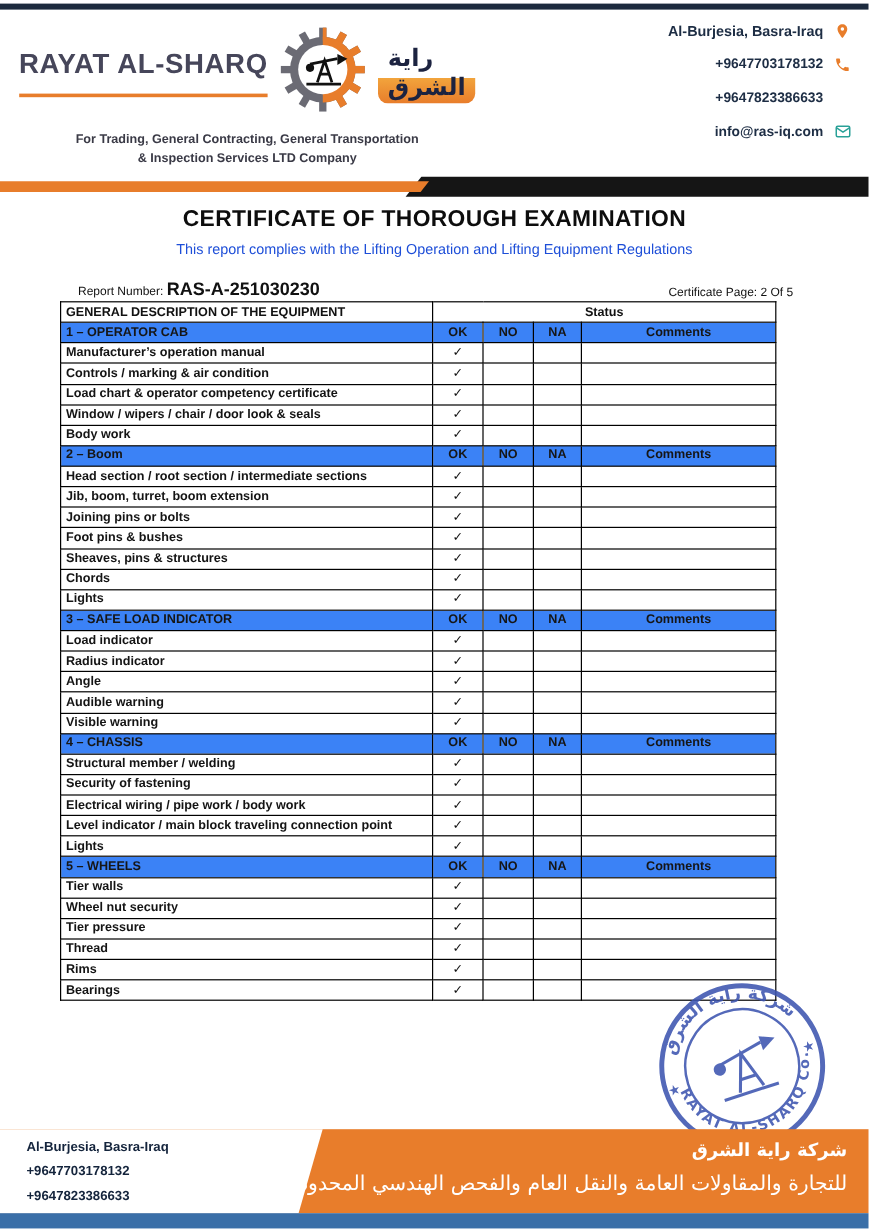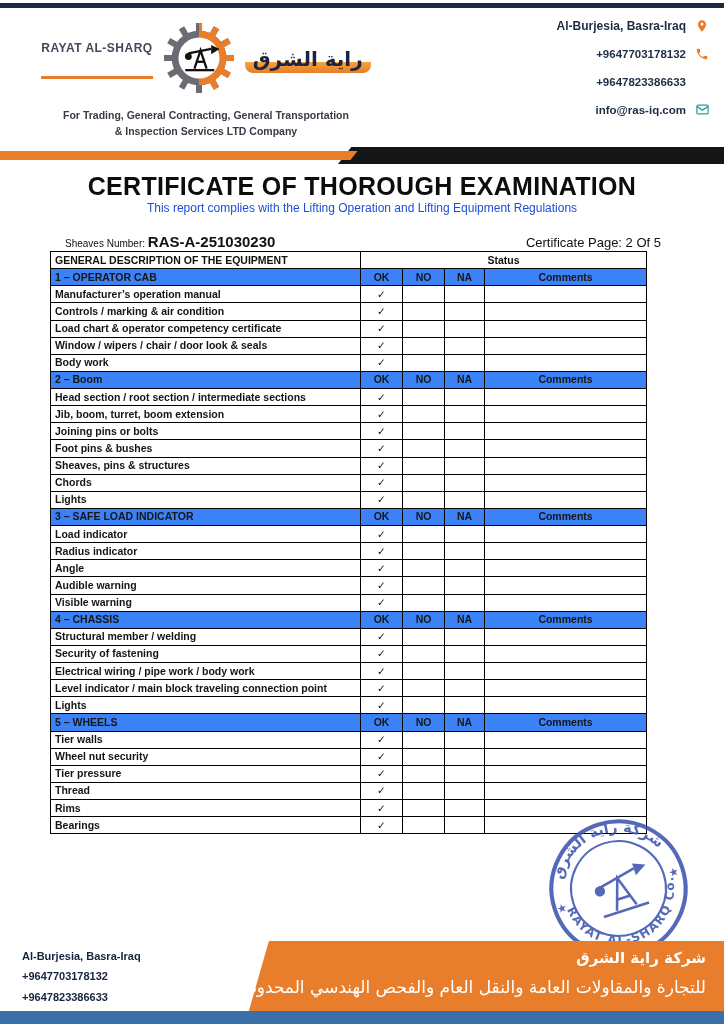--- a/index.html
+++ b/index.html
@@ -5,22 +5,22 @@
   html,body{margin:0;padding:0;background:#fff;}
   .page{position:relative;width:724px;height:1024px;background:#fff;overflow:hidden;
         font-family:"Liberation Sans",sans-serif;color:#111;}
 
   
   .top-bar{position:absolute;top:3px;left:0;right:0;height:5px;background:#1c2a3e;}
 
   
   .logo-block{position:absolute;left:36px;top:20px;width:340px;}
   .logo-row{display:flex;align-items:center;justify-content:center;gap:8px;}
-  .logo-name{font-size:12px;font-weight:bold;color:#46465a;letter-spacing:.5px;
-             border-bottom:3px solid #E87D2B;padding-bottom:21px;white-space:nowrap;}
+  .logo-name{font-size:23px;font-weight:bold;color:#46465a;letter-spacing:.5px;
+             border-bottom:3px solid #E87D2B;padding-bottom:11px;white-space:nowrap;}
   .logo-arabic{font-family:"DejaVu Sans",sans-serif;font-size:20px;font-weight:bold;color:#1c2340;
                padding:0 8px 2px 8px;border-radius:8px;
                background:linear-gradient(180deg,rgba(0,0,0,0) 58%,#F2A43C 58%,#E87D2B 100%);}
   .tagline{margin-top:8px;text-align:center;font-size:10.5px;font-weight:bold;color:#3a3a46;line-height:1.5;}
 
   
   .contacts{position:absolute;right:14px;top:18px;width:230px;}
   .contact-row{display:flex;align-items:center;justify-content:flex-end;gap:8px;height:15px;margin-bottom:13px;}
   .c-text{font-size:11.5px;color:#1d2d44;font-weight:600;}
   .c-text.strong{font-weight:bold;font-size:12px;}
@@ -28,29 +28,29 @@
 
   
   .stripe{position:absolute;top:147px;left:0;width:100%;height:22px;overflow:hidden;}
   .stripe-black{position:absolute;left:338px;right:-30px;top:0;height:17px;background:#151515;
                 transform:skewX(-38deg);transform-origin:bottom left;}
   .stripe-orange{position:absolute;left:-8px;width:362px;top:4px;height:9px;background:#E87D2B;
                  transform:skewX(-38deg);}
 
   
   .doc-title{position:absolute;top:172px;left:0;right:0;text-align:center;
-             font-size:25px;font-weight:bold;color:#0d0d0d;letter-spacing:.3px;}
+             font-size:19px;font-weight:bold;color:#0d0d0d;letter-spacing:.3px;}
   .doc-subtitle{position:absolute;top:201px;left:0;right:0;text-align:center;font-size:12px;color:#1d4ed8;}
 
   
   .report-row{position:absolute;top:233px;left:65px;width:596px;display:flex;
               justify-content:space-between;align-items:flex-end;}
   .report-number{font-size:10px;color:#111;}
   .report-number b{font-size:15px;}
-  .cert-page{font-size:13px;color:#111;}
+  .cert-page{font-size:10px;color:#111;}
 
   
   table.eq{position:absolute;top:251px;left:50px;width:596px;border-collapse:collapse;table-layout:fixed;}
   table.eq td,table.eq th{border:1px solid #000;padding:1.5px 4px;font-size:10.5px;line-height:1.25;
                           vertical-align:middle;overflow:hidden;}
   tr.head-row td{font-weight:bold;background:#fff;}
   tr.head-row .status-head{text-align:center;}
   tr.section-row td{background:#3b82f6;font-weight:bold;color:#161616;}
   tr.section-row td.sec-col{text-align:center;}
   td.item-label{font-weight:bold;color:#141414;}
@@ -167,21 +167,21 @@
   <div class="stripe">
     <div class="stripe-black"></div>
     <div class="stripe-orange"></div>
   </div>
 
   <div class="doc-title">CERTIFICATE OF THOROUGH EXAMINATION</div>
   <div class="doc-subtitle">This report complies with the Lifting Operation and Lifting Equipment Regulations</div>
 
   <div class="report-row">
     <span class="report-number">
-      <span>Sheaves Number:</span>
+      <span>Report Number:</span>
       <b>RAS-A-251030230</b>
     </span>
     <span class="cert-page">Certificate Page: 2 Of 5</span>
   </div>
 
   <table class="eq">
     <colgroup>
       <col style="width:310px">
         <col style="width:42px">
         <col style="width:42px">

